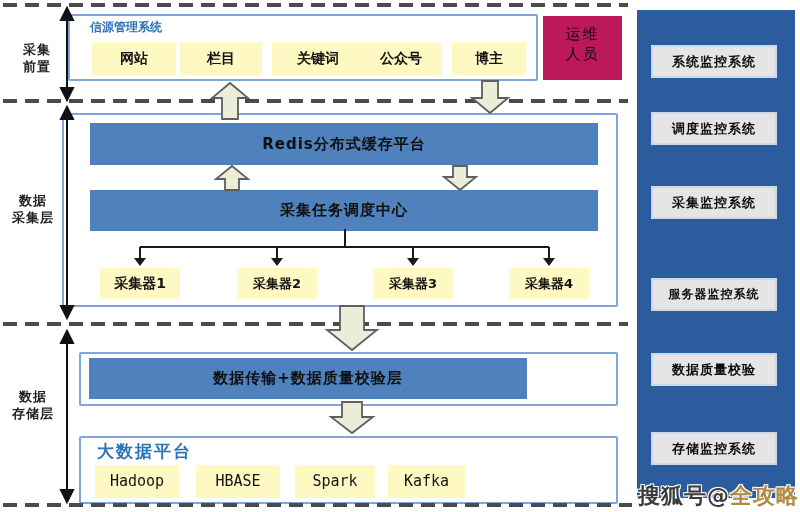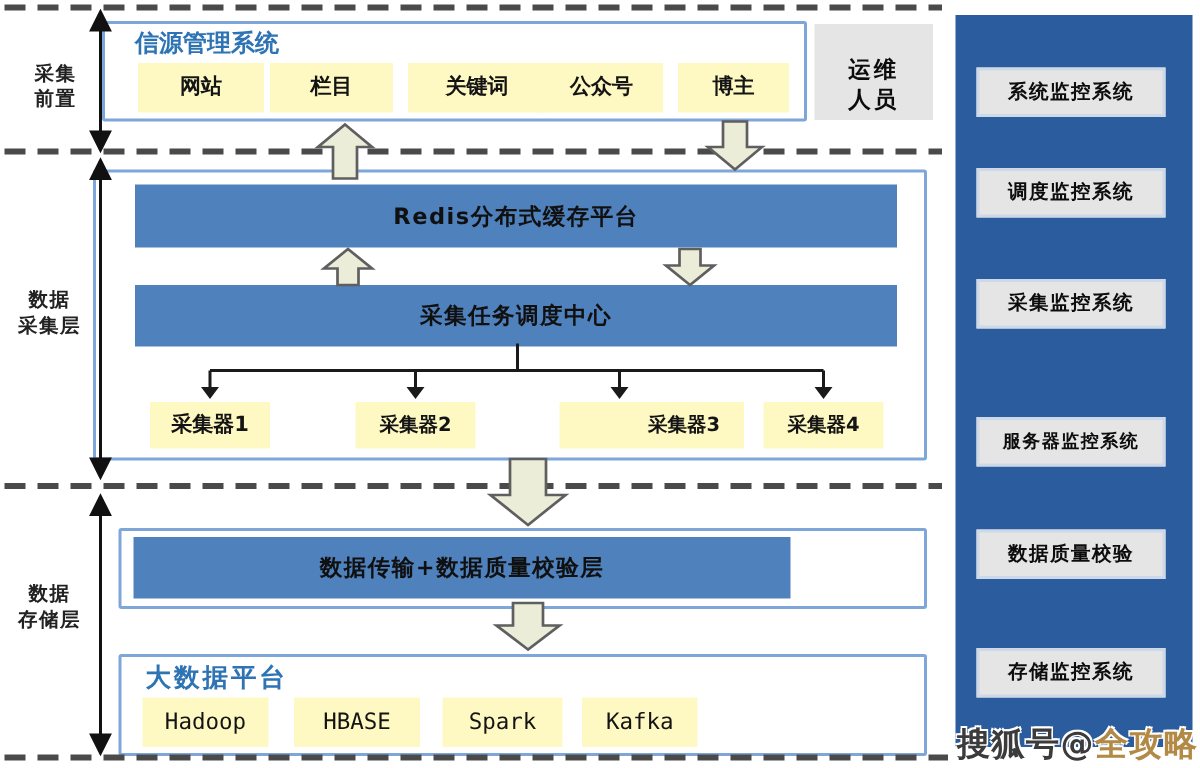--- a/index.html
+++ b/index.html
@@ -22,22 +22,22 @@
   .bluebox{
     position:absolute;background:#fef9c3;color:#141414;font-weight:bold;
     text-align:center;font-size:14px;
   }
   .bar{
     position:absolute;background:#4f81bd;color:#101010;font-weight:bold;
     text-align:center;font-size:15px;letter-spacing:1px;
   }
 
   .opsbox{
-    position:absolute;background:#e5e5e5;color:#0c0c0c;font-weight:bold;
-    text-align:center;font-size:15px;line-height:20px;padding-top:20px;
+    position:absolute;background:#be185d;color:#0c0c0c;font-weight:normal;
+    text-align:center;font-size:15px;line-height:20px;padding-top:8px;
     box-sizing:border-box;letter-spacing:2px;
   }
 
   .mono{font-family:"DejaVu Sans Mono","Liberation Mono",monospace;font-weight:500;font-size:15px;}
 
   
   .monitor-panel{position:absolute;background:#2b5c9e;}
   .monitor-box{
     position:absolute;left:14px;width:126px;height:33px;background:#e5e5e5;
     border:2px solid #cdd9e8;box-sizing:border-box;color:#0d0d0d;font-weight:bold;
@@ -70,39 +70,39 @@
   <div class="rail-label" style="left:6px;top:192px;">
     <div>数据</div>
     <div>采集层</div>
   </div>
   <div class="rail-label" style="left:6px;top:388px;">
     <div>数据</div>
     <div>存储层</div>
   </div>
 
   <div class="panel" style="left:68px;top:14px;width:470px;height:67px;">
-    <div class="panel-title" style="left:20px;top:3px;font-size:16px;">信源管理系统</div>
+    <div class="panel-title" style="left:20px;top:3px;font-size:12px;">信源管理系统</div>
     <div class="bluebox" style="left:22px;top:26px;width:84px;height:33px;line-height:33px;">网站</div>
     <div class="bluebox" style="left:110px;top:26px;width:82px;height:33px;line-height:33px;">栏目</div>
     <div class="bluebox" style="left:202px;top:26px;width:92px;height:33px;line-height:33px;">关键词</div>
     <div class="bluebox" style="left:290px;top:26px;width:82px;height:33px;line-height:33px;">公众号</div>
     <div class="bluebox" style="left:382px;top:26px;width:74px;height:33px;line-height:33px;">博主</div>
   </div>
 
   <div class="opsbox" style="left:543px;top:16px;width:79px;height:64px;">
     <div>运维</div>
     <div>人员</div>
   </div>
 
   <div class="panel" style="left:62px;top:113px;width:556px;height:194px;">
     <div class="bar" style="left:26px;top:8px;width:508px;height:42px;line-height:42px;">Redis分布式缓存平台</div>
     <div class="bar" style="left:26px;top:75px;width:508px;height:41px;line-height:41px;">采集任务调度中心</div>
     <div class="bluebox" style="left:36px;top:153px;width:80px;height:31px;line-height:31px;font-size:14px;">采集器1</div>
     <div class="bluebox" style="left:173px;top:153px;width:80px;height:31px;line-height:31px;font-size:13px;">采集器2</div>
-    <div class="bluebox" style="left:309px;top:153px;width:80px;height:31px;line-height:31px;font-size:13px;padding-left:43px;">采集器3</div>
+    <div class="bluebox" style="left:309px;top:153px;width:80px;height:31px;line-height:31px;font-size:13px;">采集器3</div>
     <div class="bluebox" style="left:445px;top:153px;width:80px;height:31px;line-height:31px;font-size:13px;">采集器4</div>
   </div>
 
   <div class="panel" style="left:79px;top:352px;width:539px;height:54px;">
     <div class="bar" style="left:8px;top:4px;width:438px;height:41px;line-height:41px;">数据传输+数据质量校验层</div>
   </div>
 
   <div class="panel" style="left:79px;top:436px;width:539px;height:68px;">
     <div class="panel-title" style="left:16px;top:2px;font-size:17px;letter-spacing:2px;">大数据平台</div>
     <div class="bluebox mono" style="left:14px;top:27px;width:84px;height:33px;line-height:33px;">Hadoop</div>

